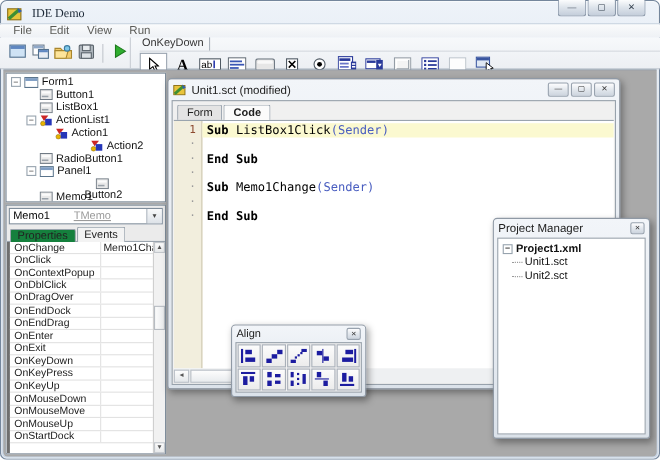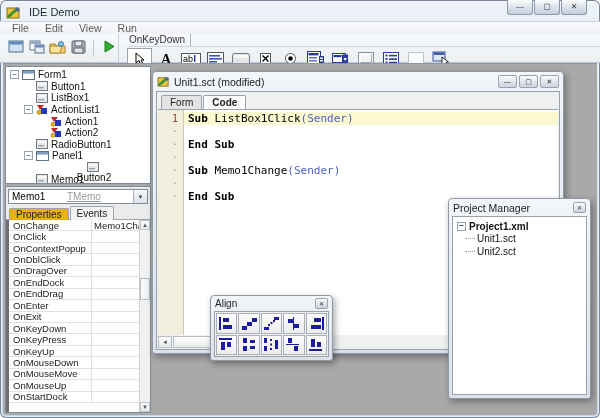--- a/index.html
+++ b/index.html
@@ -3,21 +3,21 @@
 <meta charset="utf-8">
 <style>
   html,body{margin:0;padding:0;background:#ffffff;font-family:"Liberation Sans",sans-serif;}
   *{box-sizing:border-box;}
   #stage{position:relative;width:600px;height:418px;overflow:hidden;}
 
   
   .app{position:absolute;inset:0;border-radius:6px;
        background:linear-gradient(180deg,#eef3f9,#d9e3ef 30%,#c7d4e4);
        box-shadow:0 0 0 1px #74869c inset,0 0 0 2px rgba(255,255,255,.55) inset;}
-  .titlebar{height:21px;display:flex;align-items:center;padding:3px 6px 0 6px;gap:5px;}
+  .titlebar{height:21px;display:flex;align-items:center;padding:3px 6px 0 6px;gap:5px;font-family:Liberation Serif, serif;}
   .apptitle{font-size:11px;color:#1c2836;}
   .winbtns{position:absolute;top:0;right:13px;display:flex;gap:1px;}
   .wbtn{width:26px;height:15px;border:1px solid #8c99aa;border-top:none;border-radius:0 0 3px 3px;
         background:linear-gradient(#fbfcfd,#dfe5ec 45%,#c4cedb);display:flex;align-items:center;
         justify-content:center;font-size:8px;color:#34404e;line-height:1;}
   
   .menubar{height:13px;background:linear-gradient(#fafbfc,#eef1f5);display:flex;align-items:center;
            padding-left:4px;border-top:1px solid #cdd6e2;}
   .menu-item{font-size:10.5px;color:#5c5c58;padding:0 8px;}
   
@@ -47,21 +47,21 @@
   .inspector{position:absolute;left:2px;top:122px;width:146px;bottom:2px;background:#ebebeb;
              border:1px solid #7f8d9b;display:flex;flex-direction:column;}
   .objcombo{margin:2px;height:15px;background:#fff;border:1px solid #7f8d9b;position:relative;
             display:flex;align-items:center;font-size:10px;}
   .objname{padding-left:3px;width:58px;color:#000;}
   .objtype{color:#9a9a9a;text-decoration:underline;}
   .combo-btn{position:absolute;right:0;top:0;bottom:0;width:14px;border-left:1px solid #aab3bd;
              background:linear-gradient(#f8f9fa,#dde2e8);display:flex;align-items:center;justify-content:center;
              font-size:6px;color:#444;}
   .itabs{height:14px;display:flex;align-items:flex-end;padding-left:3px;position:relative;z-index:2;}
-  .itab{font-size:10px;color:#222;padding:0 6px 1px 6px;background:#eab308;border:1px solid #9aa4ae;
+  .itab{font-size:10px;color:#222;padding:0 6px 1px 6px;background:#15803d;border:1px solid #9aa4ae;
         border-bottom:none;border-radius:2px 2px 0 0;margin-right:1px;height:12px;}
   .itab.active{background:#f3f3f3;height:14px;padding-top:1px;}
   .igrid{flex:1;background:#fff;border-top:1px solid #9aa4ae;position:relative;overflow:hidden;margin-top:-1px;}
   .leftstrip{position:absolute;left:0;top:0;bottom:0;width:3px;background:#6f6f6f;}
   .irows{position:absolute;left:3px;right:11px;top:0;bottom:0;}
   .irow{height:11.45px;display:flex;align-items:center;border-bottom:1px solid #e2e2e2;font-size:9.5px;}
   .iname{width:82px;min-width:82px;padding-left:4px;color:#1a1a1a;overflow:hidden;white-space:nowrap;}
   .ival{flex:1;border-left:1px solid #e2e2e2;padding-left:2px;color:#222;overflow:hidden;white-space:nowrap;align-self:stretch;display:flex;align-items:center;}
   .iscroll{position:absolute;right:0;top:0;bottom:0;width:11px;background:#f1f1f1;border-left:1px solid #cfcfcf;}
   .sarrow{position:absolute;left:0;right:0;height:10px;display:flex;align-items:center;justify-content:center;
@@ -363,21 +363,21 @@
             <span class="expspace"></span>
             <span class="ticon">
               <svg width="12" height="11" viewBox="0 0 12 11">
                 <path d="M1 1 L8 1 L4 6 Z" fill="#cc2626"></path>
                 <rect x="5" y="4" width="6" height="6" fill="#2536b8"></rect>
                 <circle cx="3" cy="8.3" r="2.1" fill="#e8b400" stroke="#8a6d14" stroke-width="0.5"></circle>
               </svg>
             </span>
             <span>Action1</span>
           </div>
-          <div class="trow" style="padding-left: 32px;">
+          <div class="trow" style="padding-left: 32px; margin-left: 32px;">
             <span class="expspace"></span>
             <span class="ticon">
               <svg width="12" height="11" viewBox="0 0 12 11">
                 <path d="M1 1 L8 1 L4 6 Z" fill="#cc2626"></path>
                 <rect x="5" y="4" width="6" height="6" fill="#2536b8"></rect>
                 <circle cx="3" cy="8.3" r="2.1" fill="#e8b400" stroke="#8a6d14" stroke-width="0.5"></circle>
               </svg>
             </span>
             <span>Action2</span>
           </div>

